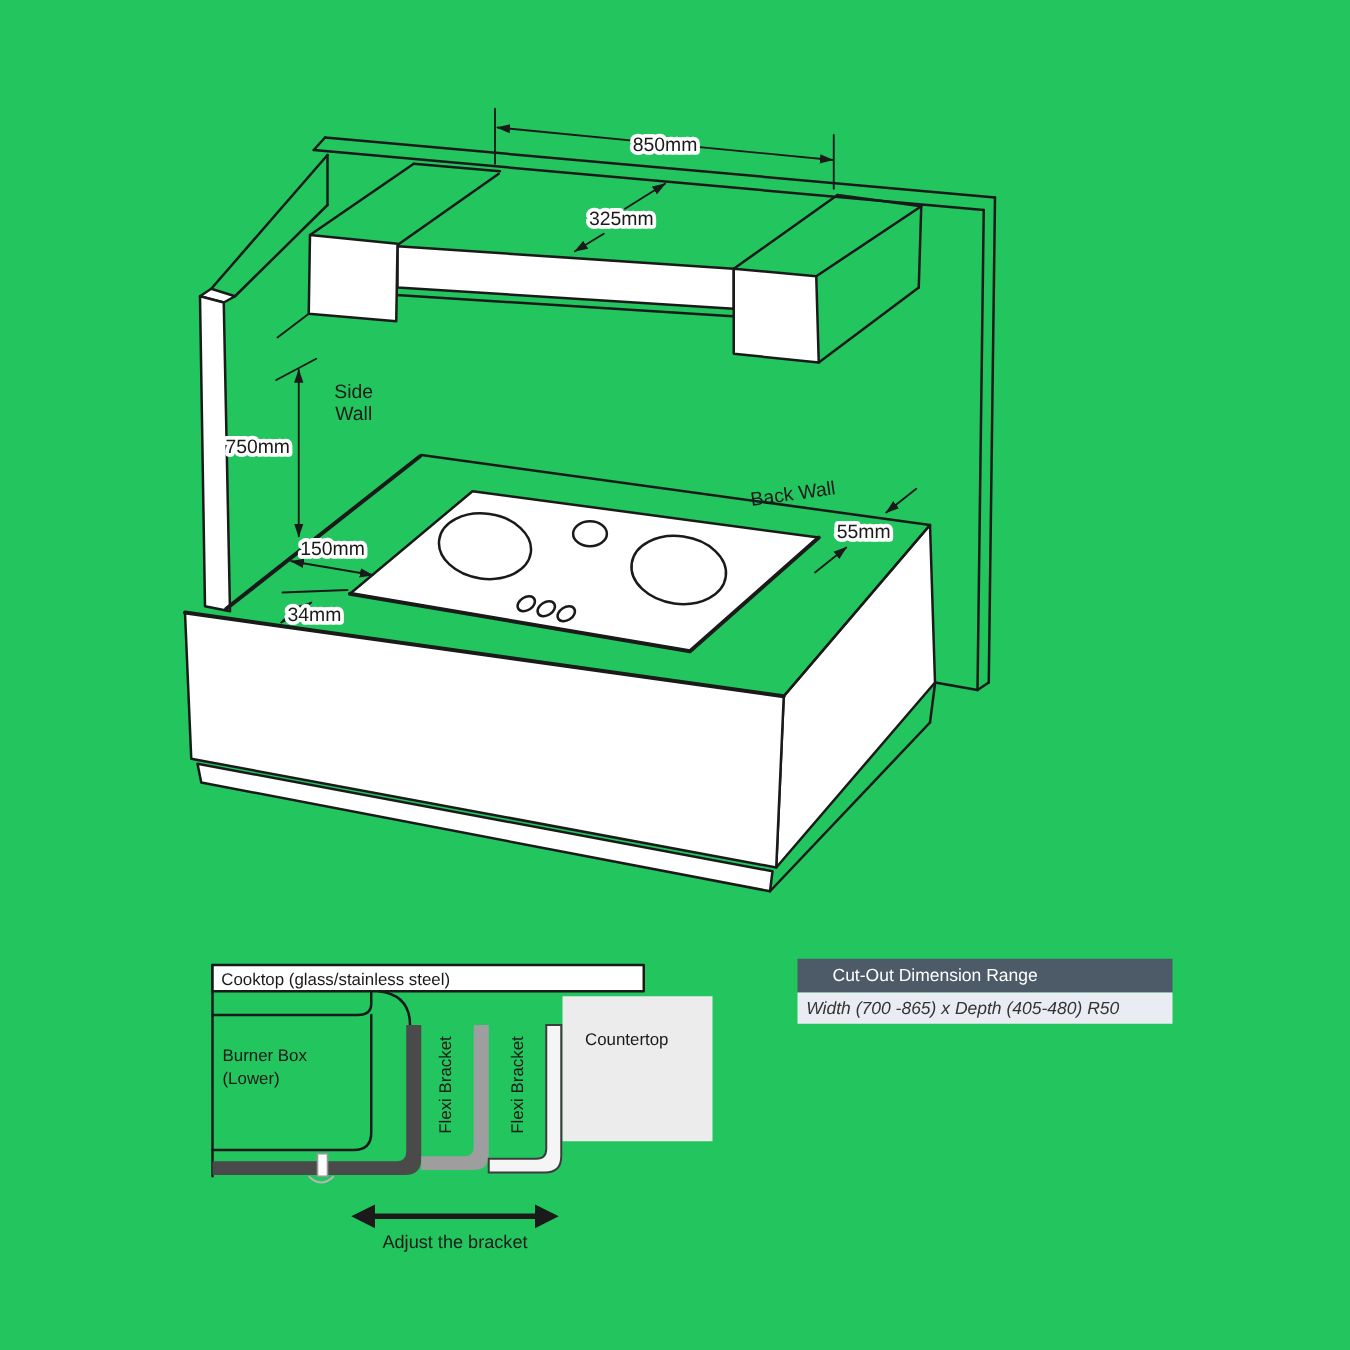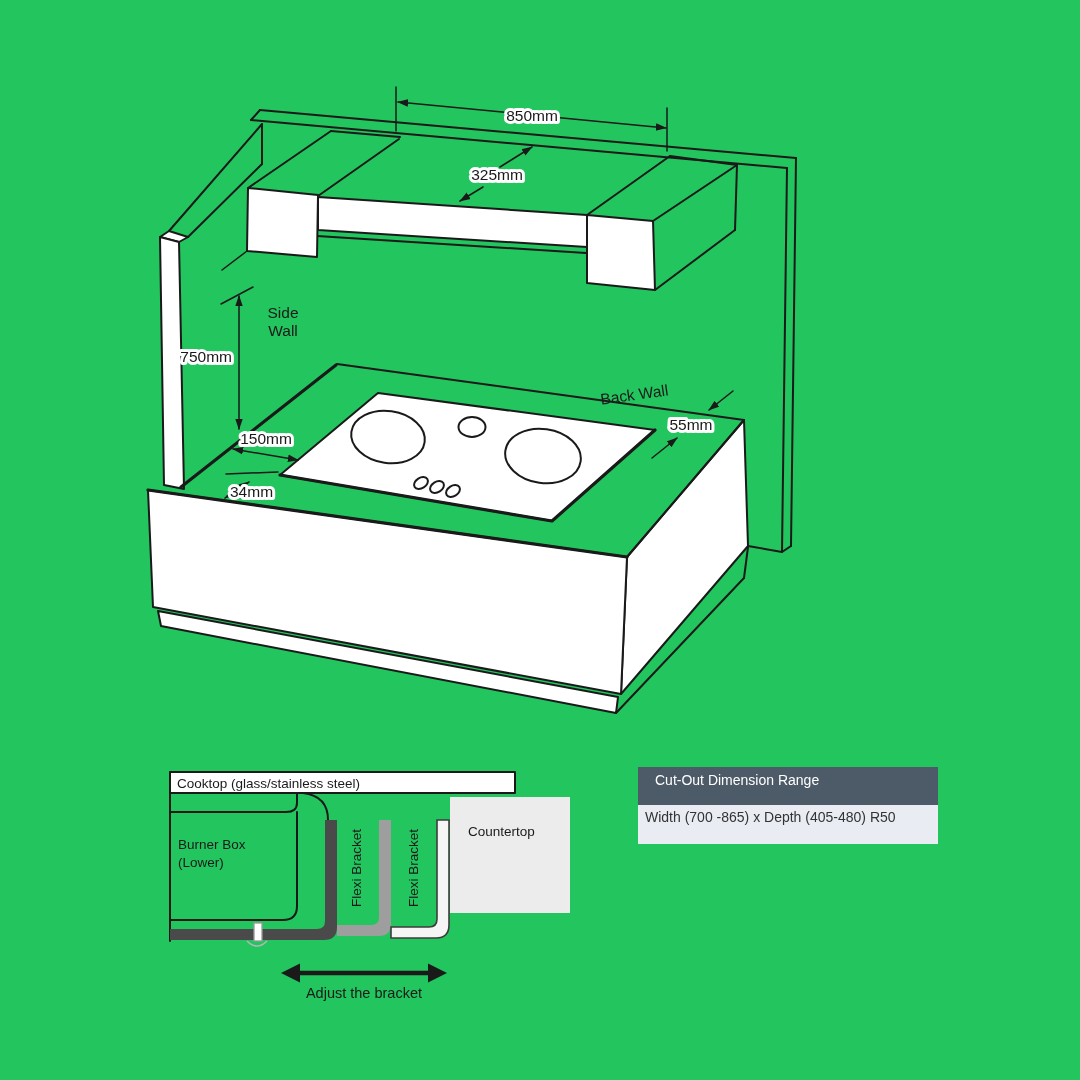--- a/index.html
+++ b/index.html
@@ -8,22 +8,22 @@
   svg{position:absolute;left:0;top:0;}
   .ln{stroke:#1a1a1a;stroke-width:2;fill:none;stroke-linecap:round;stroke-linejoin:round;}
   .thin{stroke-width:1.5;}
   .thick{stroke-width:3.2;}
   .fw{fill:#ffffff;stroke:#1a1a1a;stroke-width:2;stroke-linejoin:round;}
   text{fill:#1a1a1a;font-family:"Liberation Sans",sans-serif;}
   .dim{font-size:15.5px;}
   .halo{paint-order:stroke;stroke:#ffffff;stroke-width:6px;stroke-linejoin:round;}
   .lbl{font-size:13.5px;}
   .cutout-table{position:absolute;left:638px;top:767px;width:300px;box-sizing:border-box;}
-  .cutout-header{height:38px;line-height:27px;color:#fff;font-size:14px;padding-left:17px;}
-  .cutout-row{height:39px;line-height:25px;color:#333;font-size:14px;padding-left:7px;}
+  .cutout-header{height:27px;line-height:27px;color:#fff;font-size:14px;padding-left:28px;}
+  .cutout-row{height:25px;line-height:25px;color:#333;font-size:14px;padding-left:7px;font-style:italic;}
 </style>
 </head>
 <body>
 
 <div class="stage">
 
 <svg width="1080" height="1080" viewBox="0 0 1080 1080">
   <defs>
     <marker id="mA" viewBox="0 0 10 8" refX="9.2" refY="4" markerWidth="11" markerHeight="9" orient="auto-start-reverse" markerUnits="userSpaceOnUse">
       <path d="M0,0.6 L10,4 L0,7.4 Z" fill="#1a1a1a"></path>

